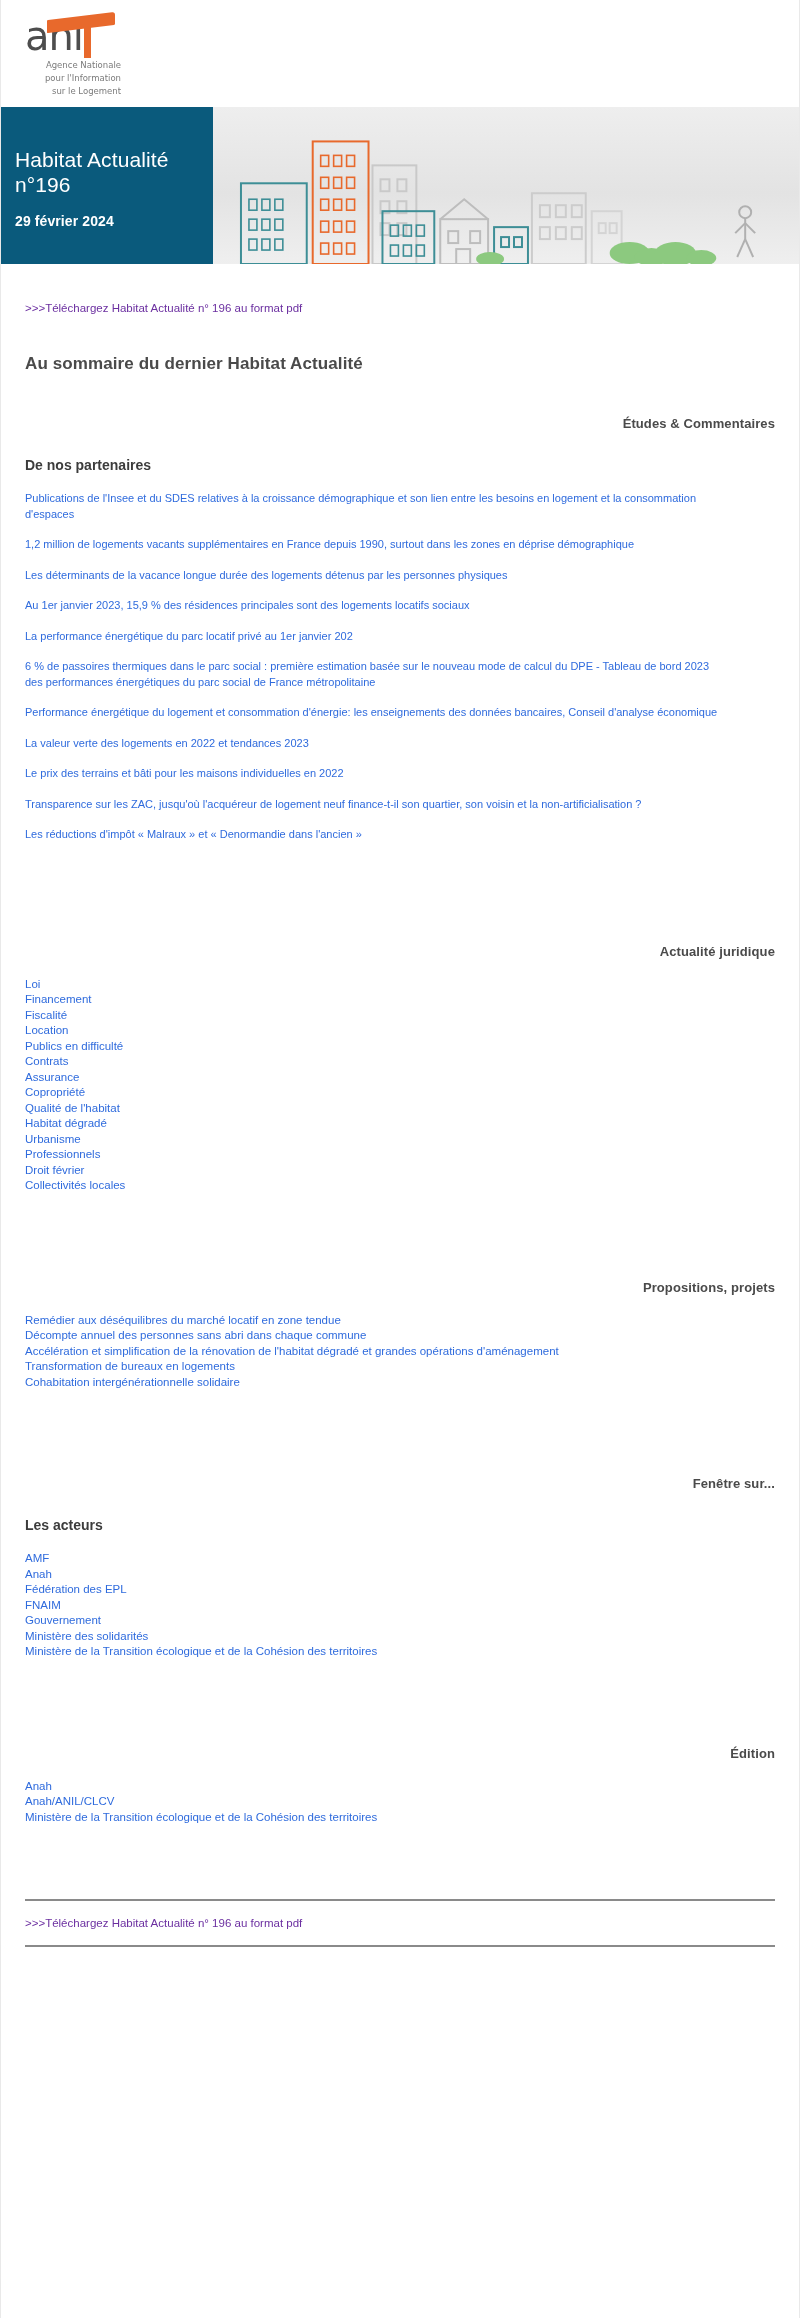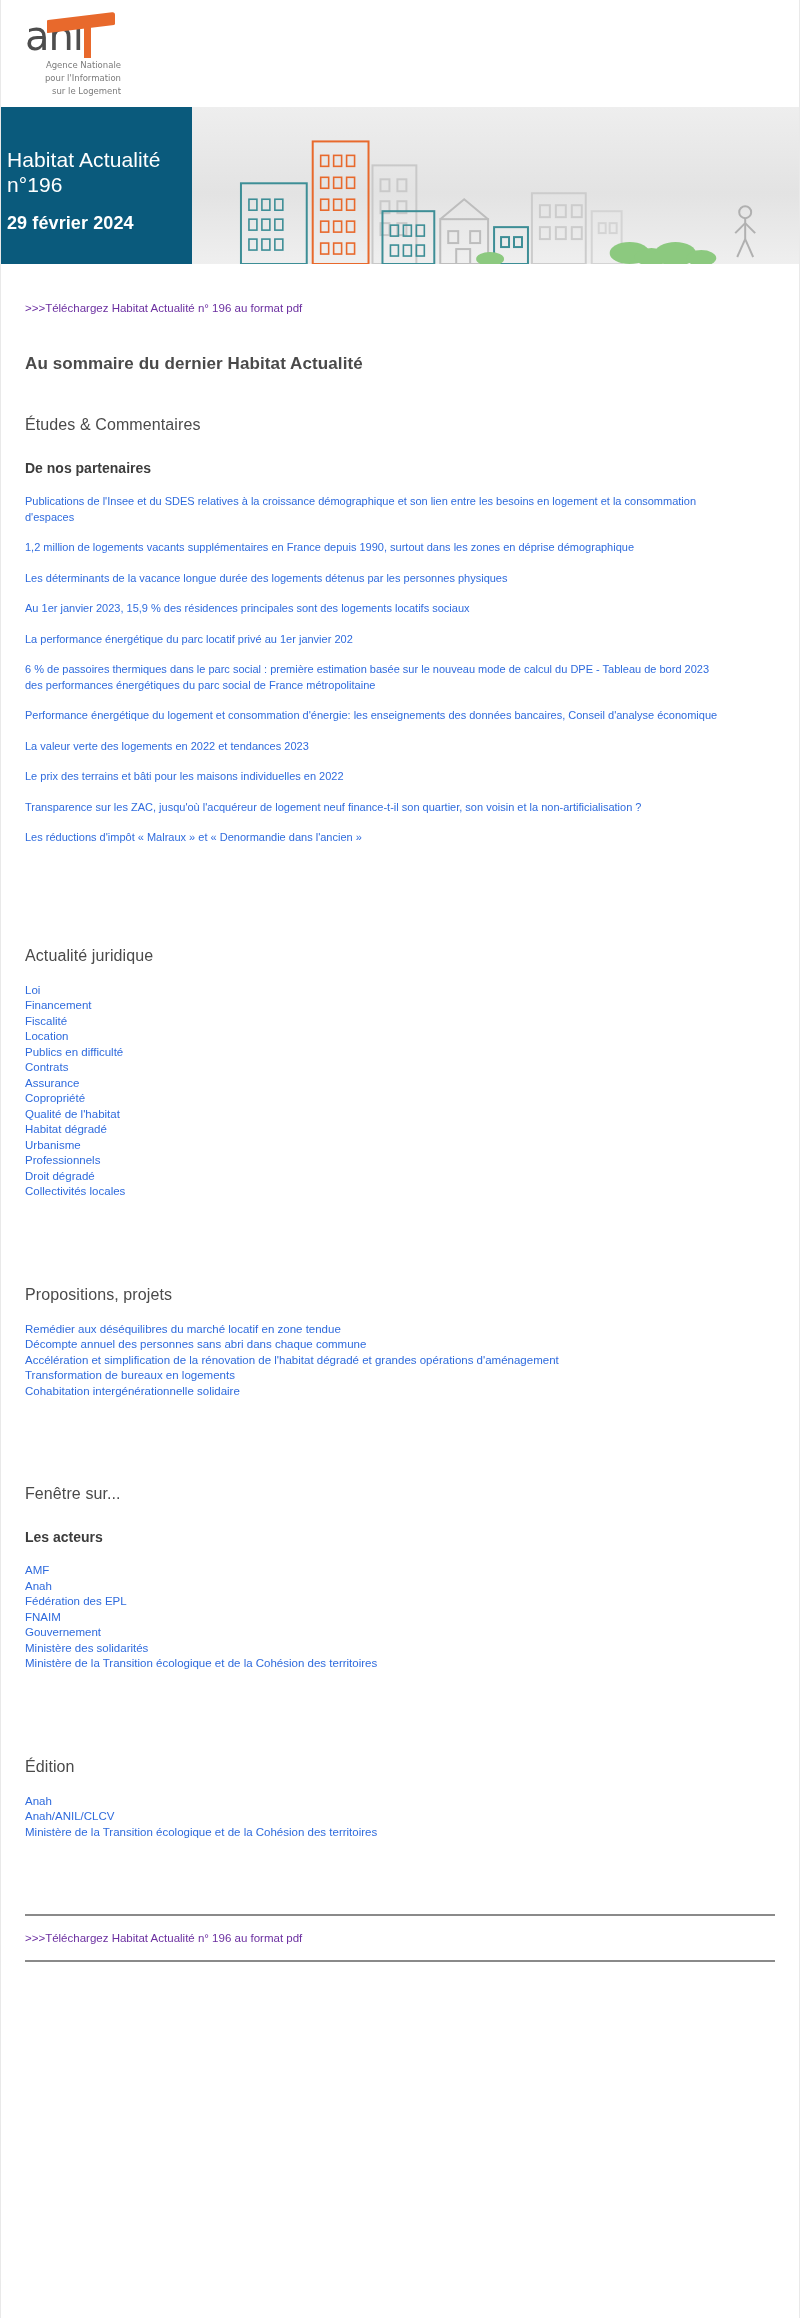--- a/index.html
+++ b/index.html
@@ -80,38 +80,38 @@
   .banner {
     position: relative;
     height: 157px;
     background: linear-gradient(180deg, #eeeeee 0%, #e3e3e3 55%, #efefef 100%);
     overflow: hidden;
   }
   .banner-blue {
     position: absolute;
     left: 0;
     top: 0;
-    width: 191px;
+    width: 212px;
     height: 157px;
     background: #0a5a7c;
     box-sizing: border-box;
-    padding: 40px 0 0 6px;
+    padding: 40px 0 0 14px;
     z-index: 3;
   }
   .banner-title {
     color: #ffffff;
     font-size: 21px;
     line-height: 25px;
     font-weight: 400;
     margin: 0;
     letter-spacing: 0.1px;
   }
   .banner-date {
     color: #ffffff;
-    font-size: 18px;
+    font-size: 14px;
     font-weight: bold;
     margin-top: 16px;
     letter-spacing: 0.1px;
   }
   .city {
     position: absolute;
     left: 232px;
     top: 0;
     right: 0;
     bottom: 0;
@@ -134,25 +134,26 @@
   .spacer-top { height: 36px; }
 
   h2.section-main {
     font-size: 17px;
     color: #4a4a4a;
     font-weight: bold;
     margin: 38px 0 0 0;
     letter-spacing: 0.1px;
   }
   h3.section {
-    font-size: 16px;
+    font-size: 13px;
     color: #4a4a4a;
-    font-weight: normal;
+    font-weight: bold;
     margin: 42px 0 0 0;
     letter-spacing: 0.1px;
+    text-align: right;
   }
   h4.subsection {
     font-size: 14px;
     color: #3c3c3c;
     font-weight: bold;
     margin: 26px 0 0 0;
   }
   .link-block {
     margin-top: 18px;
   }
@@ -335,21 +336,21 @@
       <a href="#">Fiscalité</a>
       <a href="#">Location</a>
       <a href="#">Publics en difficulté</a>
       <a href="#">Contrats</a>
       <a href="#">Assurance</a>
       <a href="#">Copropriété</a>
       <a href="#">Qualité de l'habitat</a>
       <a href="#">Habitat dégradé</a>
       <a href="#">Urbanisme</a>
       <a href="#">Professionnels</a>
-      <a href="#">Droit dégradé</a>
+      <a href="#">Droit février</a>
       <a href="#">Collectivités locales</a>
     </div>
 
     <div class="gap-lg"></div>
 
     <h3 class="section">Propositions, projets</h3>
     <div class="link-list">
       <a href="#">Remédier aux déséquilibres du marché locatif en zone tendue</a>
       <a href="#">Décompte annuel des personnes sans abri dans chaque commune</a>
       <a href="#">Accélération et simplification de la rénovation de l'habitat dégradé et grandes opérations d'aménagement</a>

